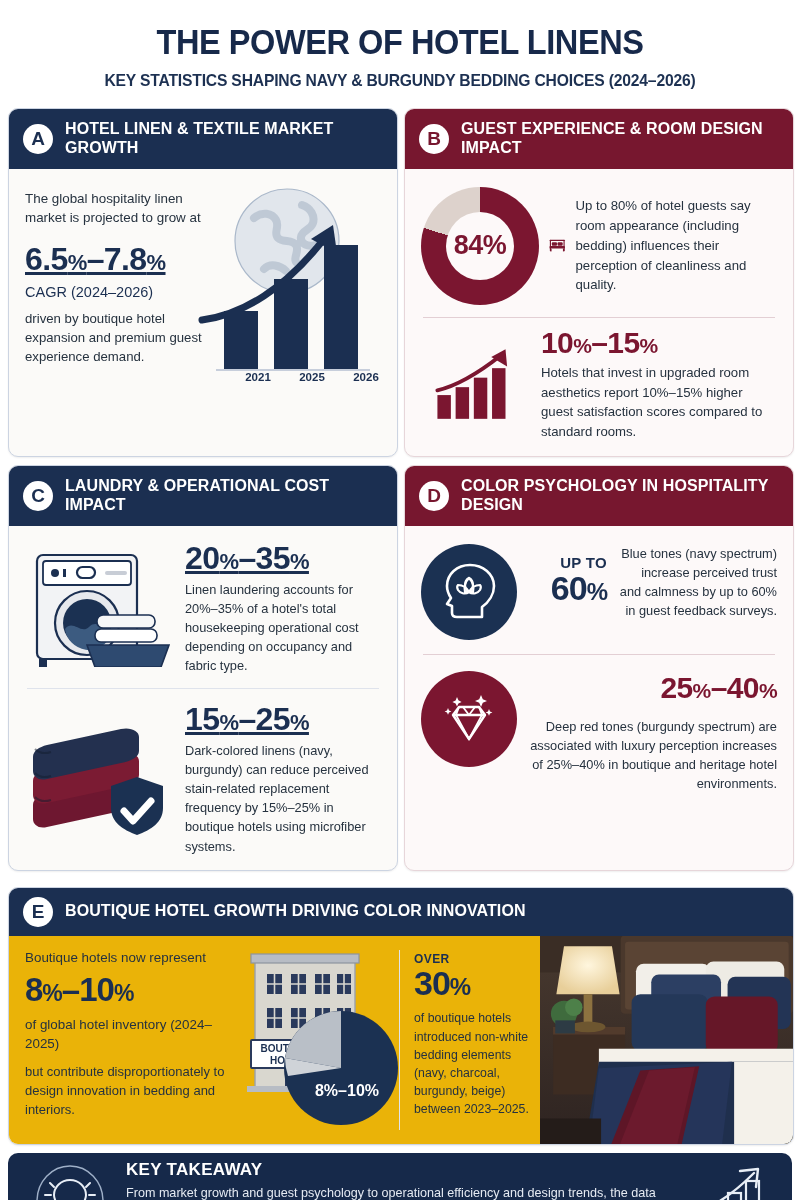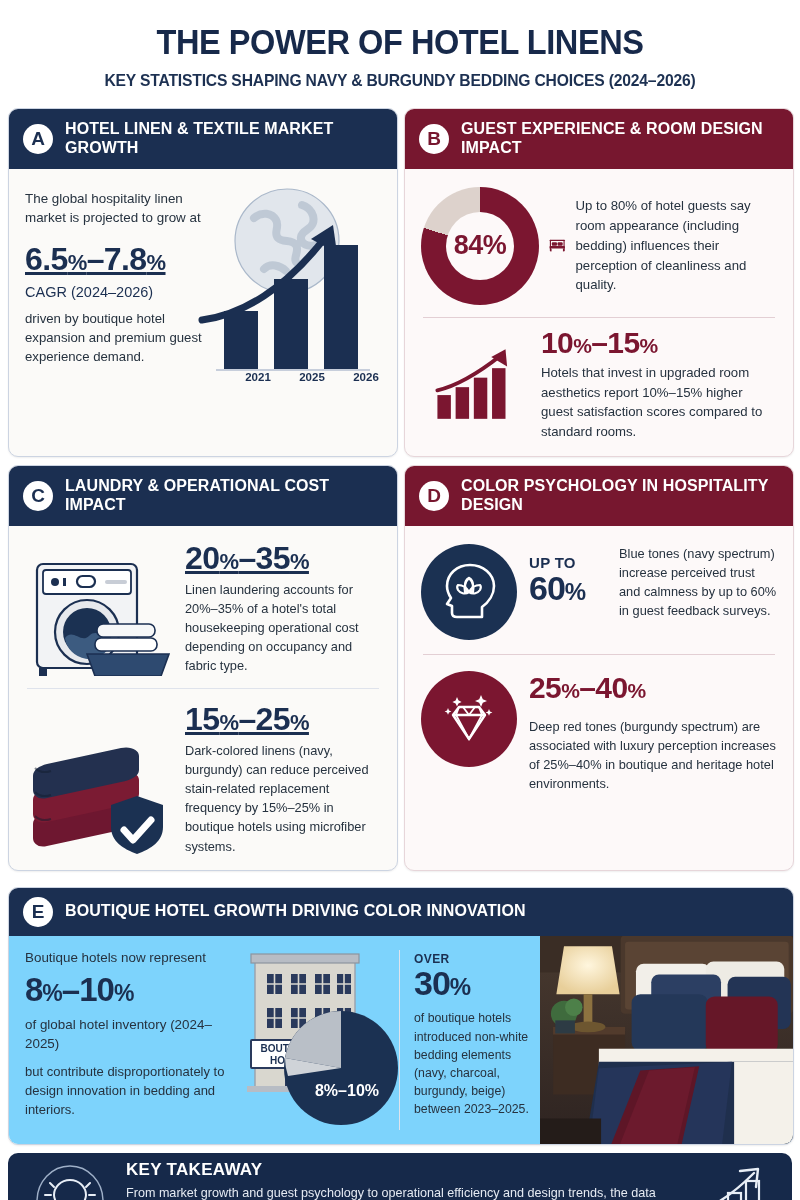--- a/index.html
+++ b/index.html
@@ -97,45 +97,45 @@
   .divider-burg { height: 1px; background: #e3cfd4; margin: 4px 2px 8px; }
   .b-row2 { display: flex; gap: 8px; align-items: flex-start; }
   .b-chart { flex: 0 0 112px; padding-top: 20px; }
   .bignum-burg {
     font-size: 30px; font-weight: 700; color: #7b1630;
     letter-spacing: -0.6px; white-space: nowrap;
   }
   .bignum-burg .pct { font-size: 21px; }
 
   
-  .c-row { display: flex; gap: 10px; align-items: flex-end; }
+  .c-row { display: flex; gap: 10px; align-items: center; }
   .c-icon { flex: 0 0 150px; }
   .c-text { font-size: 12.8px; line-height: 1.5; color: #26323f; }
   .divider-navy { height: 1px; background: #dfe3ec; margin: 12px 2px 12px; }
 
   
-  .d-row { display: flex; gap: 12px; align-items: flex-start; padding-top: 4px; }
+  .d-row { display: flex; gap: 12px; align-items: flex-start; padding-top: 4px; text-align: right; }
   .circ-navy {
     width: 96px; height: 96px; border-radius: 50%; background: #1b3152;
     flex: 0 0 96px; display: flex; align-items: center; justify-content: center;
   }
   .circ-burg {
     width: 96px; height: 96px; border-radius: 50%; background: #7b1630;
     flex: 0 0 96px; display: flex; align-items: center; justify-content: center;
   }
   .upto { font-size: 15px; font-weight: 700; color: #1b2f51; letter-spacing: .3px; }
   .d60 { font-size: 34px; font-weight: 700; color: #1b2f51; letter-spacing: -1px; line-height: 1; }
   .d60 .pct { font-size: 24px; }
   .d-mid { flex: 0 0 78px; padding-top: 10px; }
   .d-text { font-size: 12.8px; line-height: 1.5; color: #26323f; flex: 1; }
 
   
   .wide { grid-column: 1 / span 2; margin-top: 8px; }
   .e-head { display: flex; align-items: center; gap: 12px; padding: 9px 14px; background: #1b2f51; }
-  .e-body { display: flex; background: #7dd3fc; height: 208px; }
+  .e-body { display: flex; background: #eab308; height: 208px; }
   .e-left { width: 232px; padding: 14px 6px 10px 16px; }
   .e-lead { font-size: 13.4px; color: #26323f; }
   .e-big { font-size: 33px; font-weight: 700; color: #1b2f51; letter-spacing: -1px; margin-top: 6px; }
   .e-big .pct { font-size: 23px; }
   .e-sub { font-size: 13.4px; color: #26323f; line-height: 1.42; margin-top: 6px; }
   .e-note { font-size: 13px; color: #26323f; line-height: 1.45; margin-top: 10px; }
   .e-mid { width: 158px; position: relative; }
   .e-vline { width: 1px; background: #dfe3ec; margin: 14px 0; }
   .e-third { width: 140px; padding: 16px 8px 10px 14px; }
   .e-over { font-size: 12px; font-weight: 700; color: #1b2f51; letter-spacing: .4px; }

